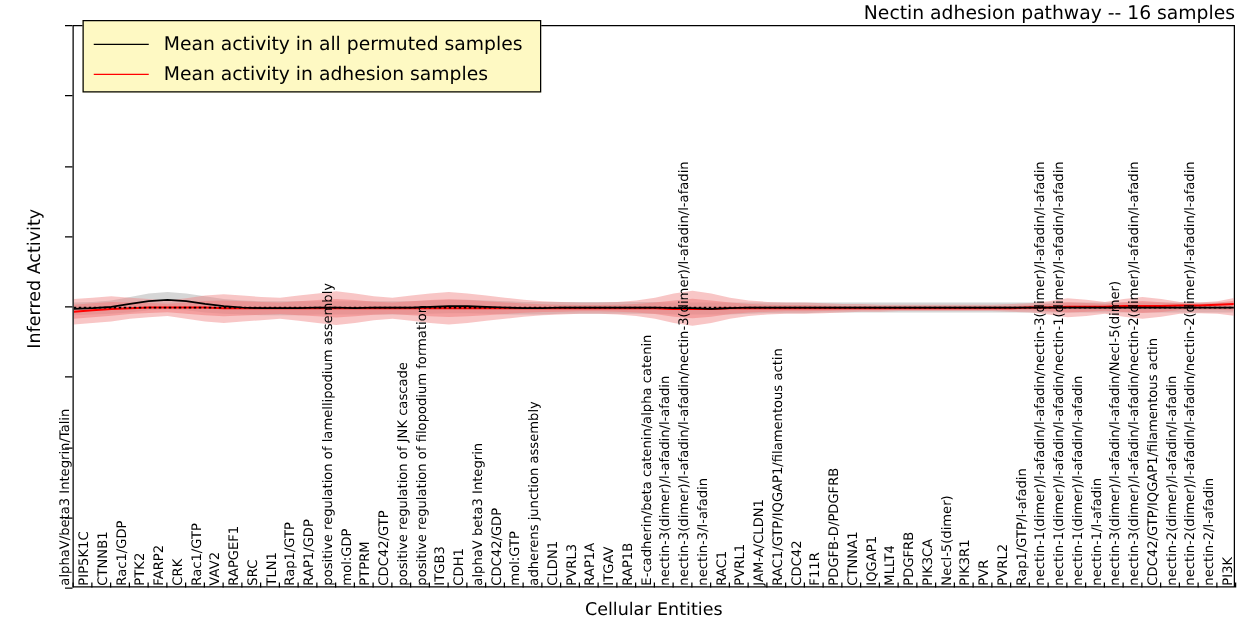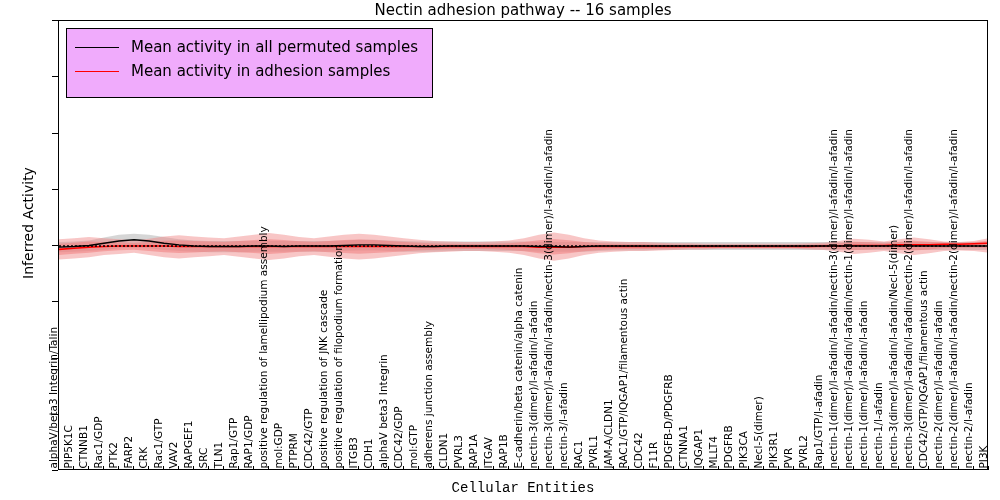--- a/index.html
+++ b/index.html
@@ -17,21 +17,21 @@
     position: absolute;
     left: 0; top: 0;
     width: 1000px; height: 500px;
   }
 
   
   #chart-title {
     position: absolute;
     left: 58px; top: 2px;
     width: 930px;
-    text-align: center;
+    text-align: right;
     font-size: 15px;
     color: #000;
     line-height: 16px;
     white-space: nowrap;
   }
 
   
   #plot-area {
     position: absolute;
     left: 58px; top: 20px;
@@ -65,21 +65,20 @@
   }
 
   
   #x-axis-label {
     position: absolute;
     left: 58px; top: 480px;
     width: 930px;
     text-align: center;
     font-size: 14px;
     color: #000;
-    font-family: Liberation Mono, monospace;
   }
   #xtick-layer {
     position: absolute;
     left: 58px; top: 470px;
     width: 930px; height: 0;
   }
   .xtick {
     position: absolute;
     top: 0; left: 0;
     width: 0; height: 0;
@@ -97,24 +96,24 @@
     transform: rotate(-90deg);
     font-size: 10.5px;
     line-height: 10.5px;
     color: #000;
     white-space: nowrap;
   }
 
   
   #legend {
     position: absolute;
-    left: 66px; top: 28px;
+    left: 66px; top: 16px;
     border: 1.2px solid #000;
-    background: #f0abfc;
-    padding: 6px 14px 14px 8px;
+    background: #fef9c3;
+    padding: 6px 14px 2px 8px;
     box-sizing: border-box;
   }
   .legend-row {
     display: flex;
     align-items: center;
     height: 24px;
   }
   .legend-swatch {
     width: 44px; height: 0;
     margin-right: 12px;

